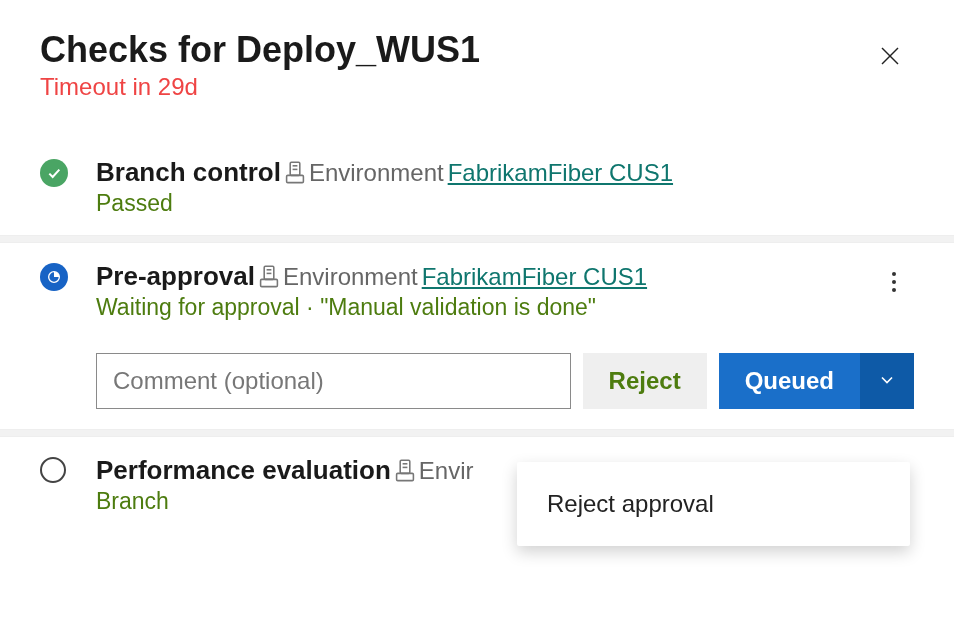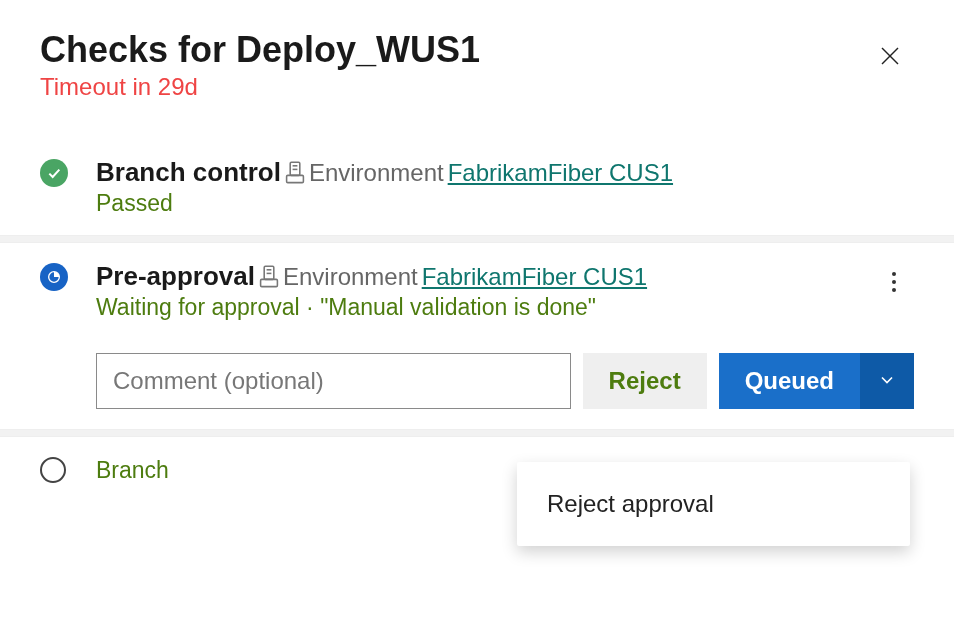--- a/index.html
+++ b/index.html
@@ -281,19 +281,29 @@
   </div>
 </div>
 
 <div class="gap"></div>
 
 <div class="check-row">
   <div class="status-col">
     <div class="status-icon queued"></div>
   </div>
   <div class="check-body">
+    <div class="check-title-line trunc-line" style="max-width:420px;">
+      <span class="check-title">Performance evaluation</span>
+      <svg class="server-icon" viewBox="0 0 16 20" fill="none" stroke="currentColor" stroke-width="1.3">
+          <rect x="4" y="1" width="8" height="11" rx="1"></rect>
+          <line x1="6" y1="4" x2="10" y2="4"></line>
+          <line x1="6" y1="7" x2="10" y2="7"></line>
+          <rect x="1" y="12" width="14" height="6" rx="1"></rect>
+        </svg>
+      <span class="env-label">Envir</span>
+    </div>
     <div class="check-status-text">Branch</div>
   </div>
 </div>
 
 <div class="dropdown">
   <div class="dropdown-item">Reject approval</div>
 </div>
 
 </body></html>

